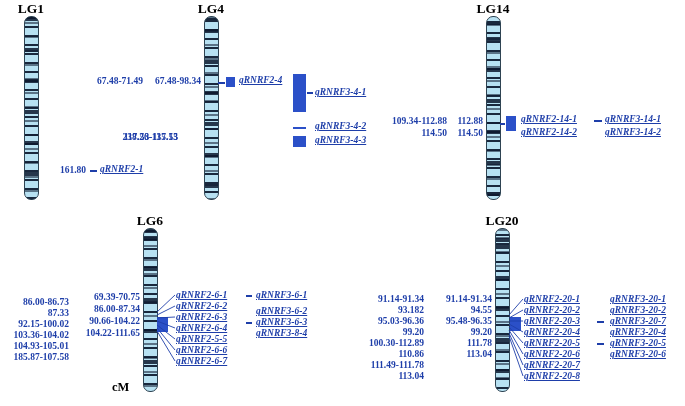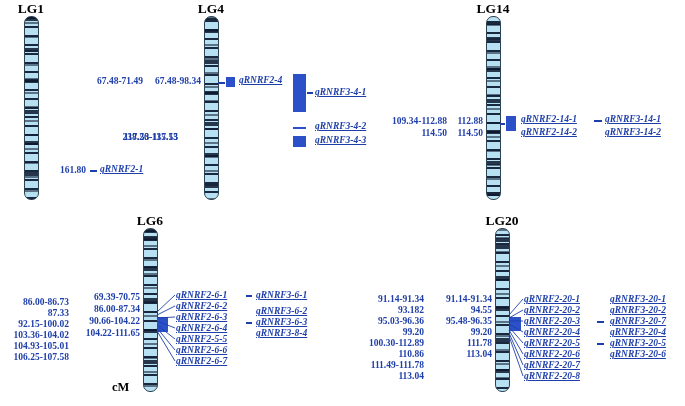--- a/index.html
+++ b/index.html
@@ -97,21 +97,21 @@
     <div class="num" style="left:74px;top:292px;width:66px">69.39-70.75</div>
     <div class="num" style="left:74px;top:304px;width:66px">86.00-87.34</div>
     <div class="num" style="left:74px;top:316px;width:66px">90.66-104.22</div>
     <div class="num" style="left:74px;top:328px;width:66px">104.22-111.65</div>
 
     <div class="num" style="left:2px;top:297px;width:67px">86.00-86.73</div>
     <div class="num" style="left:2px;top:308px;width:67px">87.33</div>
     <div class="num" style="left:2px;top:319px;width:67px">92.15-100.02</div>
     <div class="num" style="left:2px;top:330px;width:67px">103.36-104.02</div>
     <div class="num" style="left:2px;top:341px;width:67px">104.93-105.01</div>
-    <div class="num" style="left:2px;top:352px;width:67px">106.25-107.58</div>
+    <div class="num" style="left:2px;top:352px;width:67px">185.87-107.58</div>
 
     <div class="box" style="left:157px;top:317px;width:11px;height:15px"></div>
 
     <div class="qtl" style="left:176px;top:290px">qRNRF2-6-1</div>
     <div class="qtl" style="left:176px;top:301px">qRNRF2-6-2</div>
     <div class="qtl" style="left:176px;top:312px">qRNRF2-6-3</div>
     <div class="qtl" style="left:176px;top:323px">qRNRF2-6-4</div>
     <div class="qtl" style="left:176px;top:334px">qRNRF2-5-5</div>
     <div class="qtl" style="left:176px;top:345px">qRNRF2-6-6</div>
     <div class="qtl" style="left:176px;top:356px">qRNRF2-6-7</div>

